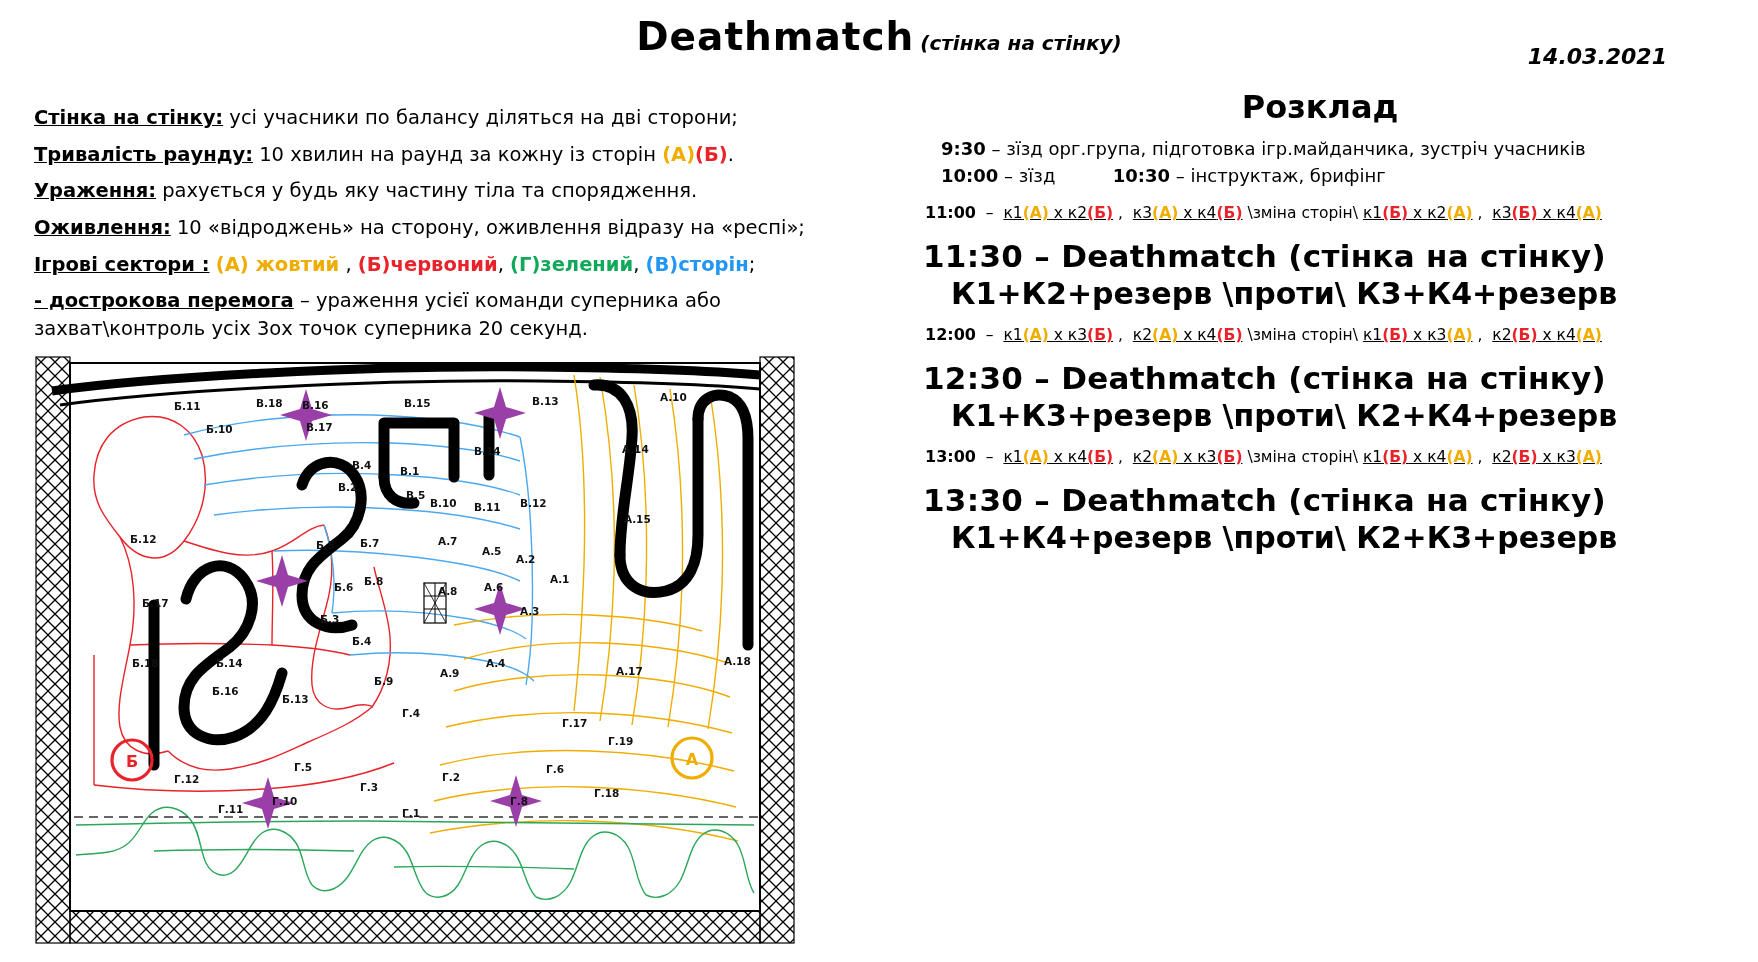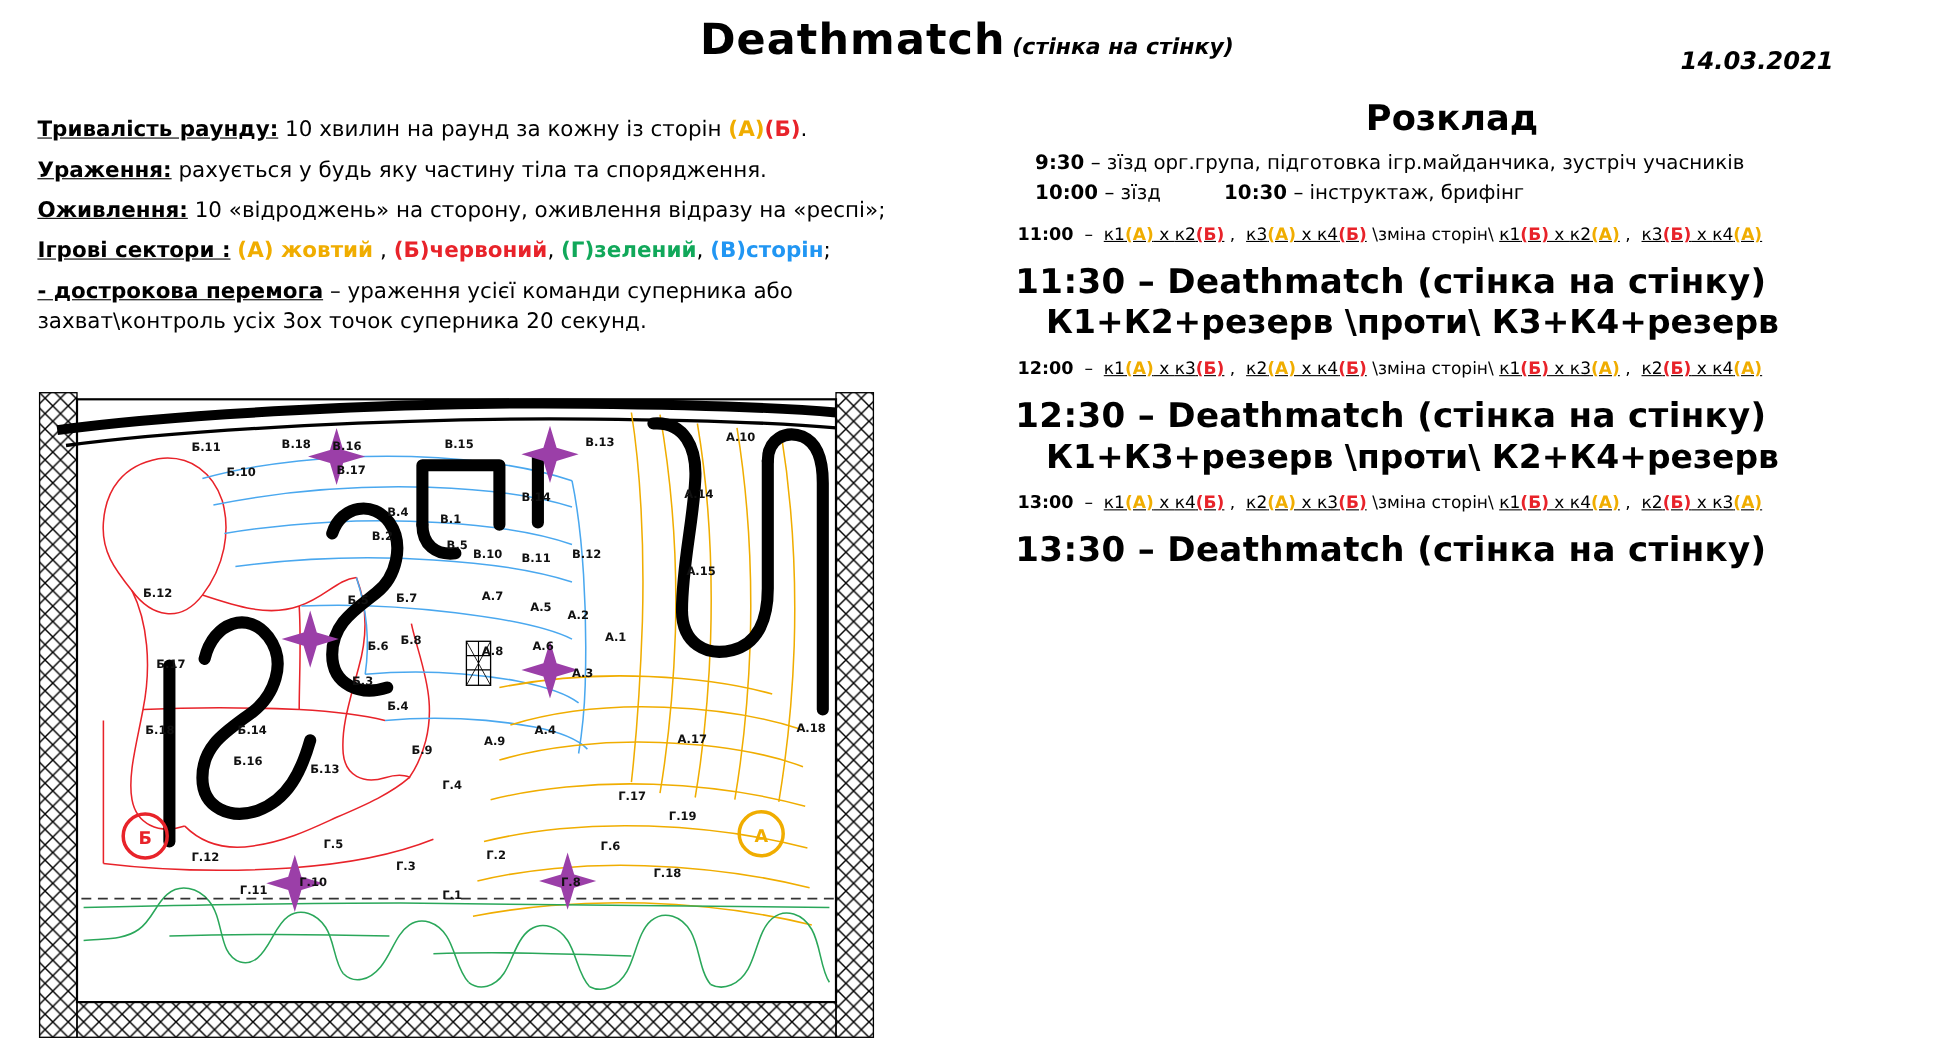--- a/index.html
+++ b/index.html
@@ -120,20 +120,23 @@
 
 <div class="header">
   <div class="title-wrap">
     <span class="title-main">Deathmatch</span><span class="title-sub">(стінка на стінку)</span>
   </div>
   <div class="doc-date">14.03.2021</div>
 </div>
 
 <div class="rules">
 
+  <div class="line">
+    <span class="u">Стінка на стінку:</span><span> усі учасники по балансу діляться на дві сторони;</span>
+  </div>
 
   <div class="line">
     <span class="u">Тривалість раунду:</span><span>  10 хвилин на раунд за кожну із сторін </span><span class="yellow">(А)</span><span class="red">(Б)</span><span>.</span>
   </div>
 
   <div class="line">
     <span class="u">Ураження:</span><span> рахується у будь яку частину тіла та спорядження.</span>
   </div>
 
   <div class="line">
@@ -203,20 +206,21 @@
     <span>,&nbsp;</span>
     <span class="mt"><span>к2</span><span class="yellow">(А)</span><span> х </span><span>к3</span><span class="red">(Б)</span></span>
     <span>\зміна сторін\</span>
     <span class="mt"><span>к1</span><span class="red">(Б)</span><span> х </span><span>к4</span><span class="yellow">(А)</span></span>
     <span>,&nbsp;</span>
     <span class="mt"><span>к2</span><span class="red">(Б)</span><span> х </span><span>к3</span><span class="yellow">(А)</span></span>
   </div>
 
   <div class="big-match">
     <div class="hdr">13:30 – Deathmatch (стінка на стінку)</div>
+    <div class="teams">К1+К4+резерв  \проти\  К2+К3+резерв</div>
   </div>
 </div>
 
 <div class="map">
 <svg width="830" height="590" viewBox="0 0 830 590" xmlns="http://www.w3.org/2000/svg">
   <defs>
     <pattern id="hatch" width="14" height="14" patternUnits="userSpaceOnUse">
       <path d="M0,0 L14,14 M14,0 L0,14" stroke="#000" stroke-width="1.3" fill="none"></path>
     </pattern>
   </defs>

